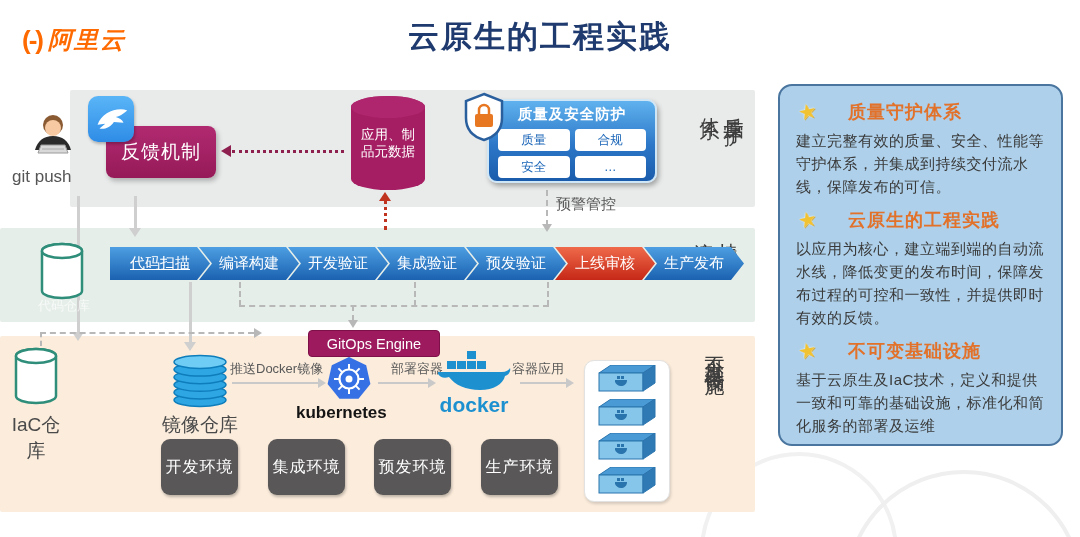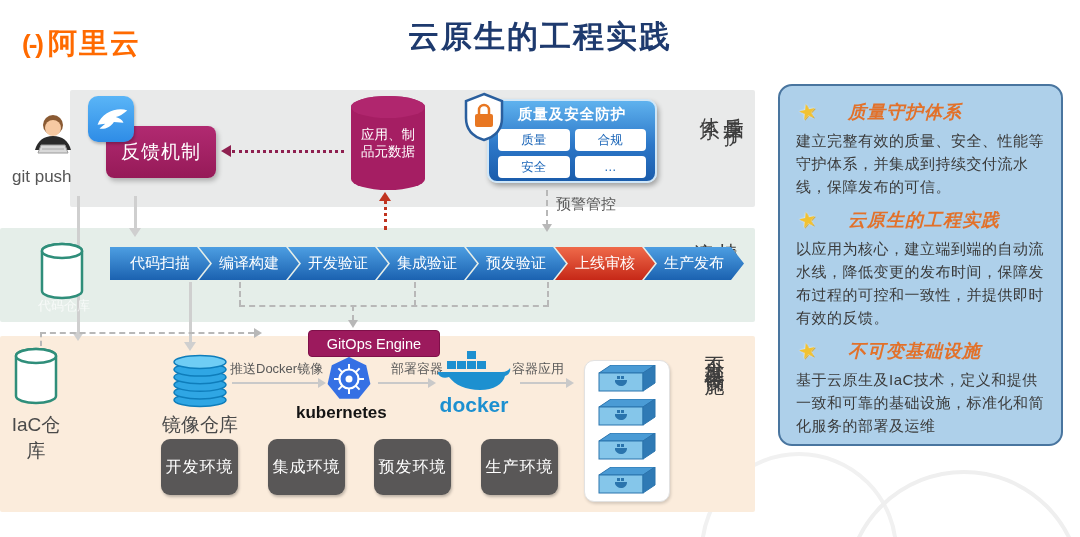--- a/index.html
+++ b/index.html
@@ -4,21 +4,21 @@
 <style>
   html,body{margin:0;padding:0;background:#fff;}
   .canvas{position:relative;width:1080px;height:537px;background:#fff;overflow:hidden;
           font-family:"Liberation Sans","DejaVu Sans",sans-serif;}
   .canvas > *{position:absolute;z-index:1;}
   .pre{white-space:pre-line;}
 
   
   .logo{left:22px;top:24px;display:flex;align-items:center;color:#ff6a00;font-weight:bold;}
   .logo .mark{font-size:26px;letter-spacing:-2px;margin-right:6px;}
-  .logo .txt{font-size:29px;letter-spacing:2px;}
+  .logo .txt{font-size:24px;letter-spacing:2px;font-style:italic;}
   .title{left:330px;top:16px;width:420px;text-align:center;font-size:31px;font-weight:bold;
          color:#1e3a6e;letter-spacing:2px;}
 
   
   .band{border-radius:2px;}
   .band-quality{left:70px;top:90px;width:685px;height:117px;background:#e9eaea;}
   .band-pipeline{left:0;top:228px;width:755px;height:94px;background:#e5eee9;}
   .band-infra{left:0;top:336px;width:755px;height:176px;background:#fbecdc;}
   .vlabel{writing-mode:vertical-rl;color:#3d3d3d;font-size:20px;letter-spacing:3px;
           line-height:1.2;z-index:2;}
@@ -48,21 +48,21 @@
               display:flex;align-items:center;justify-content:center;}
   .shield{left:462px;top:92px;z-index:4;}
 
   
   .pipeline{left:110px;top:247px;display:flex;z-index:3;}
   .stage{width:100px;height:33px;margin-left:-11px;color:#fff;font-size:15px;
          display:flex;align-items:center;justify-content:center;
          background:linear-gradient(180deg,#4d9ee2,#1b62b0);
          clip-path:polygon(0 0,87px 0,100% 50%,87px 100%,0 100%,13px 50%);
          filter:drop-shadow(-2px 0 0 rgba(255,255,255,.95));}
-  .stage.first{margin-left:0;clip-path:polygon(0 0,87px 0,100% 50%,87px 100%,0 100%);}
+  .stage.first{margin-left:0;clip-path:polygon(0 0,87px 0,100% 50%,87px 100%,0 100%);text-decoration:underline;}
   .stage.red{background:linear-gradient(180deg,#ef6a4a,#c62817);}
 
   
   .env{top:439px;width:77px;height:56px;background:#595757;border-radius:9px;color:#fff;
        font-size:16px;display:flex;align-items:center;justify-content:center;letter-spacing:1px;
        box-shadow:1px 2px 3px rgba(0,0,0,.25);z-index:3;}
 
   
   .cbox{left:584px;top:360px;width:84px;height:140px;background:#fff;border:1px solid #e2e2e2;
         border-radius:10px;box-shadow:1px 2px 3px rgba(0,0,0,.15);display:flex;flex-direction:column;
@@ -94,21 +94,21 @@
   .head-left-maroon{border-top:6px solid transparent;border-bottom:6px solid transparent;border-right:10px solid #8e2050;}
   .head-up-red{border-left:6px solid transparent;border-right:6px solid transparent;border-bottom:9px solid #c0331f;}
 
   
   .sidebar{left:778px;top:84px;width:285px;height:362px;background:#aed0ea;border:2px solid #49759f;
            border-radius:14px;padding:14px 16px;box-sizing:border-box;z-index:3;}
   .section{margin-bottom:10px;}
   .sec-head{position:relative;height:26px;}
   .star{position:absolute;left:2px;top:0;font-size:21px;color:#f1c232;
         text-shadow:0 0 2px #fff,1px 1px 0 #c89b20;transform:rotate(-12deg);}
-  .sec-title{margin-left:52px;font-size:18px;font-weight:bold;color:#e2712a;letter-spacing:1px;font-style:italic;}
+  .sec-title{margin-left:52px;font-size:18px;font-weight:bold;color:#e2712a;letter-spacing:1px;}
   .sec-body{margin-top:3px;font-size:15px;line-height:23px;color:#3a3a3a;letter-spacing:.5px;}
 
   
   .wm{border-radius:50%;z-index:0;}
   .wm1{left:700px;top:452px;width:190px;height:190px;border:4px solid #f1f1f1;}
   .wm2{left:845px;top:470px;width:230px;height:230px;border:4px solid #efefef;}
 </style>
 </head>
 <body>
 

